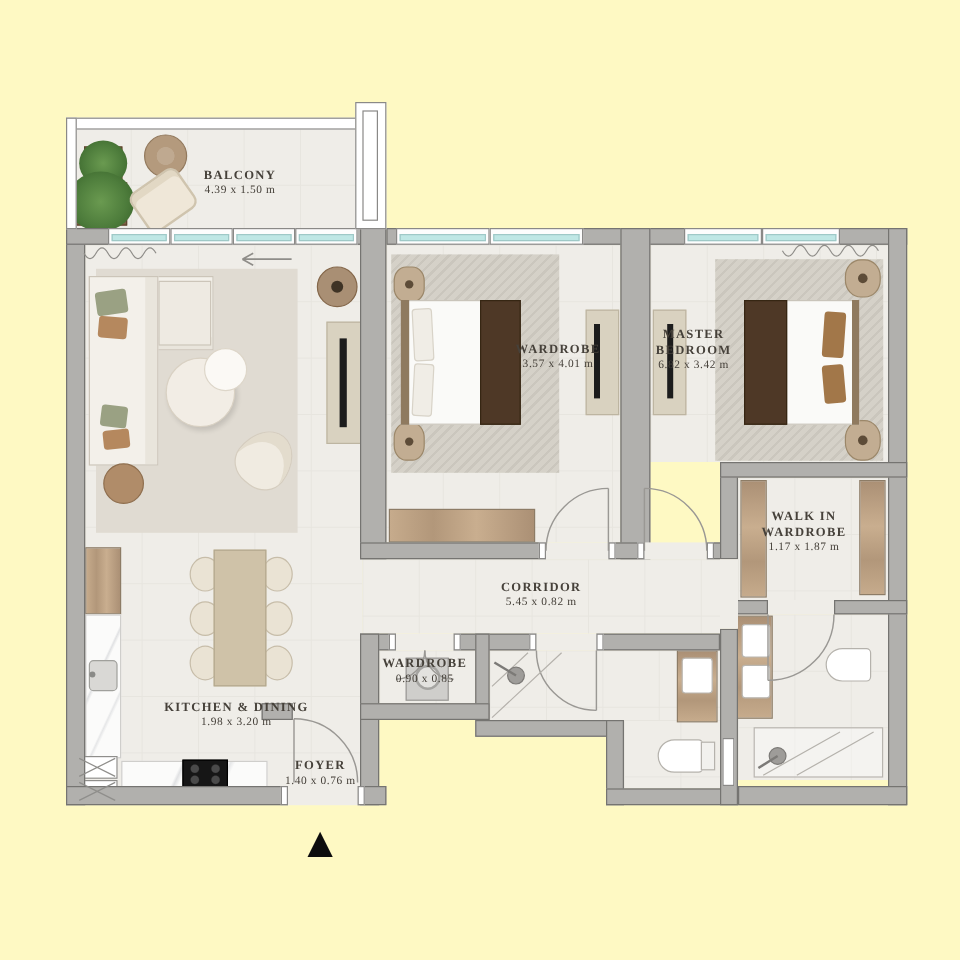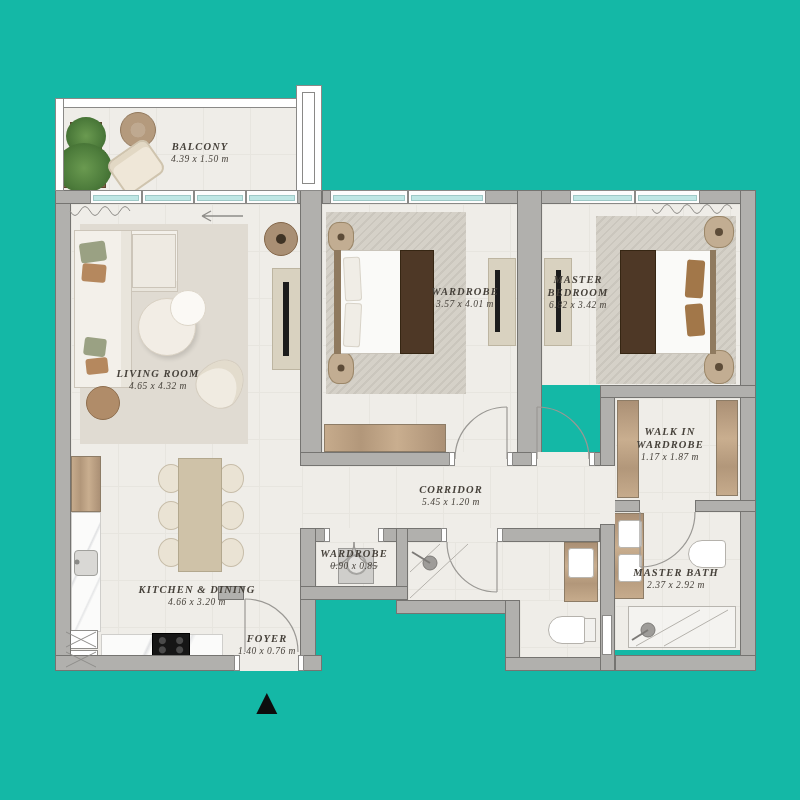--- a/index.html
+++ b/index.html
@@ -1,17 +1,17 @@
 <!DOCTYPE html>
 <html><head>
 <meta charset="utf-8">
 <style>
   html,body{margin:0;padding:0;background:#ffffff;}
-  #plan{position:relative;width:800px;height:800px;background:#14b8a6;overflow:hidden;
-        font-family:"Liberation Serif", serif;font-style:italic;}
+  #plan{position:relative;width:800px;height:800px;background:#fef9c3;overflow:hidden;
+        font-family:"Liberation Serif", serif;}
   .wall{position:absolute;background:#b1b0ad;border:1px solid #757471;box-sizing:border-box;z-index:30;}
   .floor{position:absolute;background:#efede8;z-index:5;
      background-image:linear-gradient(#e7e5df 1px,transparent 1px),linear-gradient(90deg,#e7e5df 1px,transparent 1px);
      background-size:47px 47px;}
   .gapfloor{position:absolute;background:#efede8;z-index:31;}
   .rug{position:absolute;background:#d9d4cb;z-index:8;
      background-image:repeating-linear-gradient(45deg,rgba(120,112,100,0.08) 0 3px,transparent 3px 7px);}
   .rug2{position:absolute;background:#d5d1c8;z-index:8;
      background-image:repeating-linear-gradient(-45deg,rgba(110,105,95,0.10) 0 2px,transparent 2px 6px);}
   .furn{position:absolute;z-index:12;box-sizing:border-box;}
@@ -256,52 +256,44 @@
       <path d="M66,632 L96,647 M96,632 L66,647 M66,652 L96,667 M96,652 L66,667"></path>
     </g>
 
     <circle cx="77" cy="562" r="2.5" fill="#8a8a87"></circle>
   </svg>
 
   <div class="label" style="left:200px;top:153px;width:130px;">
     <div class="nm">BALCONY</div>
     <div class="dm">4.39 x 1.50 m</div>
   </div>
-  <div class="label" style="left:158px;top:380px;width:130px;">
-    <div class="nm">LIVING ROOM</div>
-    <div class="dm">4.65 x 4.32 m</div>
-  </div>
   <div class="label" style="left:465px;top:298px;width:90px;">
     <div class="nm">WARDROBE</div>
     <div class="dm">3.57 x 4.01 m</div>
   </div>
   <div class="label" style="left:578px;top:292px;width:78px;">
     <div class="nm">MASTER BEDROOM</div>
     <div class="dm">6.82 x 3.42 m</div>
   </div>
   <div class="label" style="left:670px;top:444px;width:80px;">
     <div class="nm">WALK IN WARDROBE</div>
     <div class="dm">1.17 x 1.87 m</div>
   </div>
   <div class="label" style="left:451px;top:496px;width:120px;">
     <div class="nm">CORRIDOR</div>
-    <div class="dm">5.45 x 1.20 m</div>
+    <div class="dm">5.45 x 0.82 m</div>
   </div>
   <div class="label" style="left:354px;top:560px;width:90px;z-index:51;">
     <div class="nm">WARDROBE</div>
     <div class="dm">0.90  x 0.85</div>
   </div>
   <div class="label" style="left:197px;top:596px;width:150px;">
     <div class="nm">KITCHEN &amp; DINING</div>
-    <div class="dm">4.66 x 3.20 m</div>
+    <div class="dm">1.98 x 3.20 m</div>
   </div>
   <div class="label" style="left:267px;top:645px;width:120px;">
     <div class="nm">FOYER</div>
     <div class="dm">1.40 x 0.76 m</div>
   </div>
-  <div class="label" style="left:676px;top:579px;width:110px;">
-    <div class="nm">MASTER BATH</div>
-    <div class="dm">2.37 x 2.92 m</div>
-  </div>
 
   <div class="tri" style="left:249px;top:684px;">▲</div>
 
 </div>
 
 </body></html>

